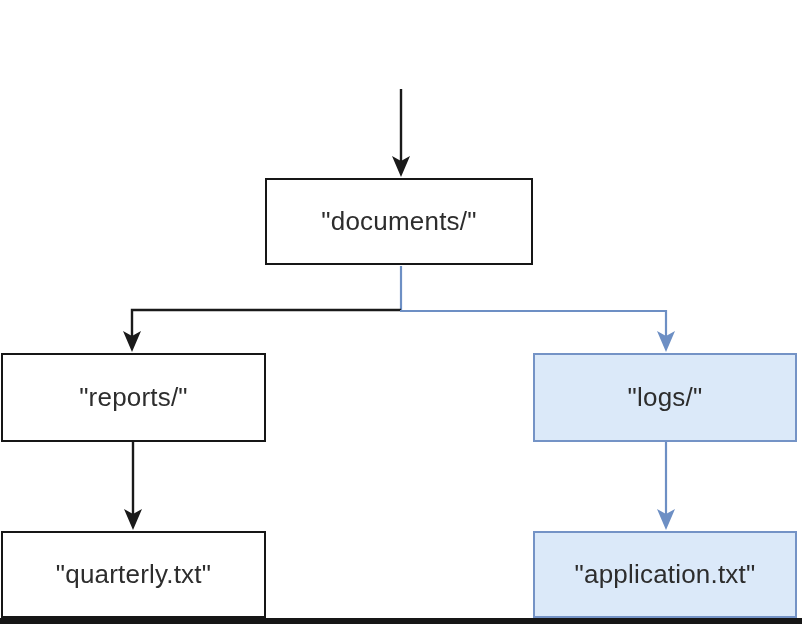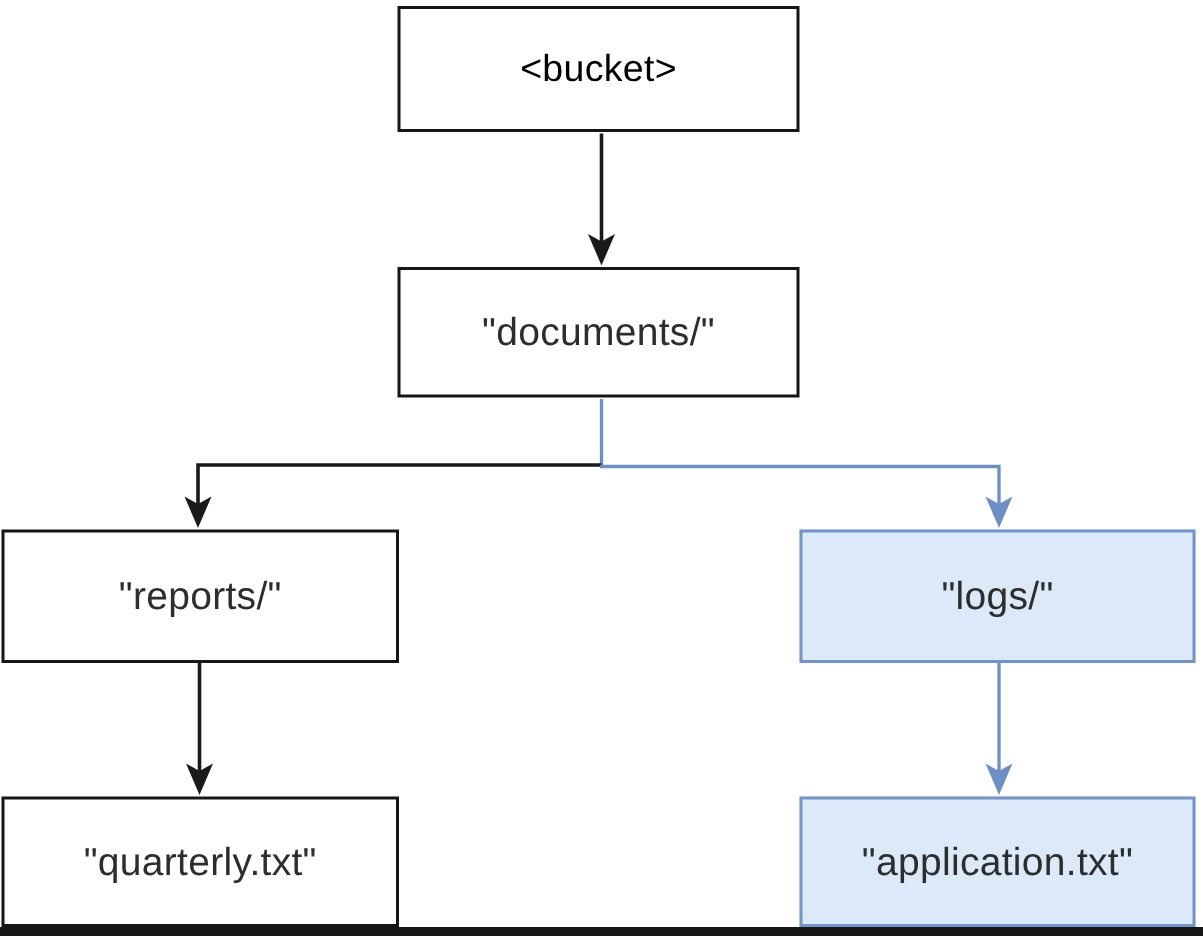--- a/index.html
+++ b/index.html
@@ -84,23 +84,20 @@
     <path class="edge-blue" d="M400,311 L666,311 L666,337"></path>
     <polygon class="head-blue" points="666,352 657,331 666,336 675,331"></polygon>
 
     <path class="edge-black" d="M133,442 L133,516"></path>
     <polygon class="head-black" points="133,530 124,509 133,514 142,509"></polygon>
 
     <path class="edge-blue" d="M666,442 L666,516"></path>
     <polygon class="head-blue" points="666,530 657,509 666,514 675,509"></polygon>
   </svg>
 
-  <div id="node-bucket" class="node">
-    <span class="node-label root">&lt;bucket&gt;</span>
-  </div>
 
   <div id="node-documents" class="node">
     <span class="node-label">"documents/"</span>
   </div>
 
   <div id="node-reports" class="node">
     <span class="node-label">"reports/"</span>
   </div>
 
   <div id="node-logs" class="node highlight">

